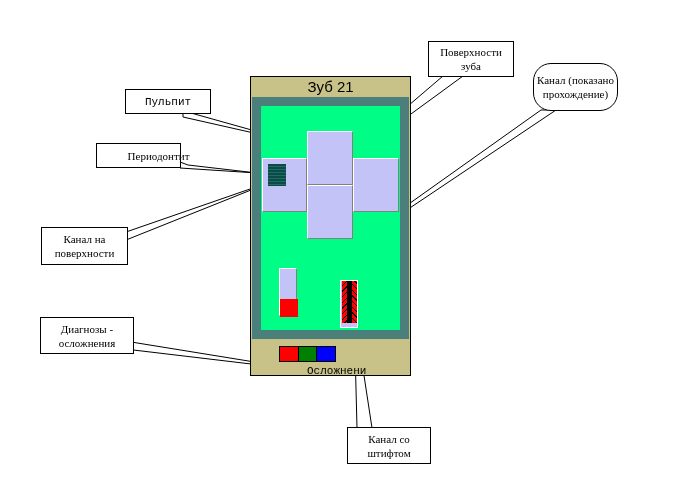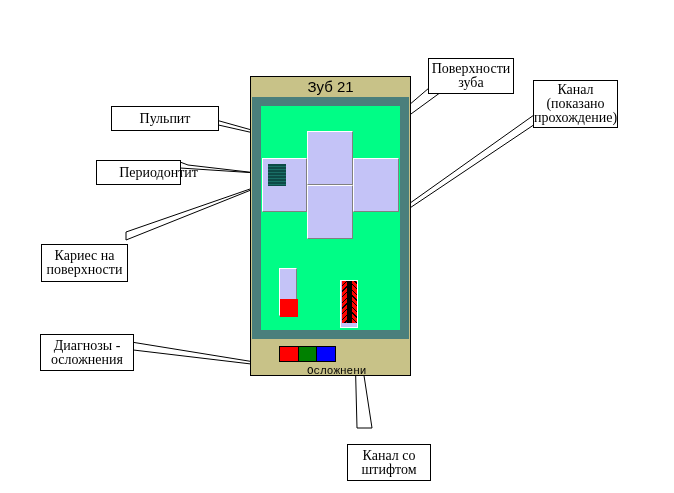--- a/index.html
+++ b/index.html
@@ -29,21 +29,21 @@
     #pin-left { left: 1px; top: 0; width: 5px; height: 42px; background: repeating-linear-gradient(135deg, #ff0000 0px, #ff0000 3px, #000 3px, #000 4px); }
     #pin-core { left: 6px; top: 0; width: 5px; height: 42px; background: #000000; }
     #pin-right { left: 11px; top: 0; width: 5px; height: 42px; background: repeating-linear-gradient(45deg, #ff0000 0px, #ff0000 3px, #000 3px, #000 4px); }
 
     #comp-boxes { left: 28px; top: 269px; width: 57px; height: 16px; border: 1px solid #000; box-sizing: border-box; display: flex; }
     .comp { flex: 1; height: 100%; border-right: 1px solid #000; box-sizing: border-box; }
     .comp:last-child { border-right: none; }
     #comp-label { left: 56px; top: 288px; width: 104px; height: 12px; overflow: hidden; font-family: Liberation Mono, monospace; font-size: 11px; line-height: 12px; color: #000; white-space: nowrap; }
 
     
-    .callout { background: #fff; border: 1px solid #000; box-sizing: border-box; font-size: 14px; line-height: 14px; text-align: center; color: #000; display: flex; align-items: center; justify-content: center; margin-top: 17px; }
+    .callout { background: #fff; border: 1px solid #000; box-sizing: border-box; font-size: 11px; line-height: 14px; text-align: center; color: #000; display: flex; align-items: center; justify-content: center; }
     #lines { left: 0; top: 0; width: 674px; height: 493px; }
   </style>
 </head>
 <body>
 
 <svg id="lines" class="abs" viewBox="0 0 674 493">
   <g stroke="#000" stroke-width="1" fill="#fff">
 
     <polygon points="183,111 191,113 298,143 183,117"></polygon>
 
@@ -85,19 +85,19 @@
     </div>
   </div>
   <div id="comp-boxes" class="abs">
     <div class="comp" style="background:#ff0000"></div>
     <div class="comp" style="background:#008000"></div>
     <div class="comp" style="background:#0000ff"></div>
   </div>
   <div id="comp-label" class="abs">Осложнени</div>
 </div>
 
-<div class="abs callout" style="left:111px;top:89px;width:108px;height:25px;">Пульпит</div>
+<div class="abs callout" style="left:125px;top:89px;width:86px;height:25px;font-family:Liberation Mono, monospace;">Пульпит</div>
 <div class="abs callout" style="left:96px;top:143px;width:85px;height:25px;padding-left:40px;">Периодонтит</div>
-<div class="abs callout" style="left:41px;top:227px;width:87px;height:38px;">Кариес на поверхности</div>
+<div class="abs callout" style="left:41px;top:227px;width:87px;height:38px;">Канал на поверхности</div>
 <div class="abs callout" style="left:40px;top:317px;width:94px;height:37px;">Диагнозы - осложнения</div>
 <div class="abs callout" style="left:428px;top:41px;width:86px;height:36px;">Поверхности зуба</div>
-<div class="abs callout" style="left:533px;top:63px;width:85px;height:48px;">Канал (показано прохождение)</div>
+<div class="abs callout" style="left:533px;top:63px;width:85px;height:48px;border-radius:18px;">Канал (показано прохождение)</div>
 <div class="abs callout" style="left:347px;top:427px;width:84px;height:37px;">Канал со штифтом</div>
 
 </body></html>

